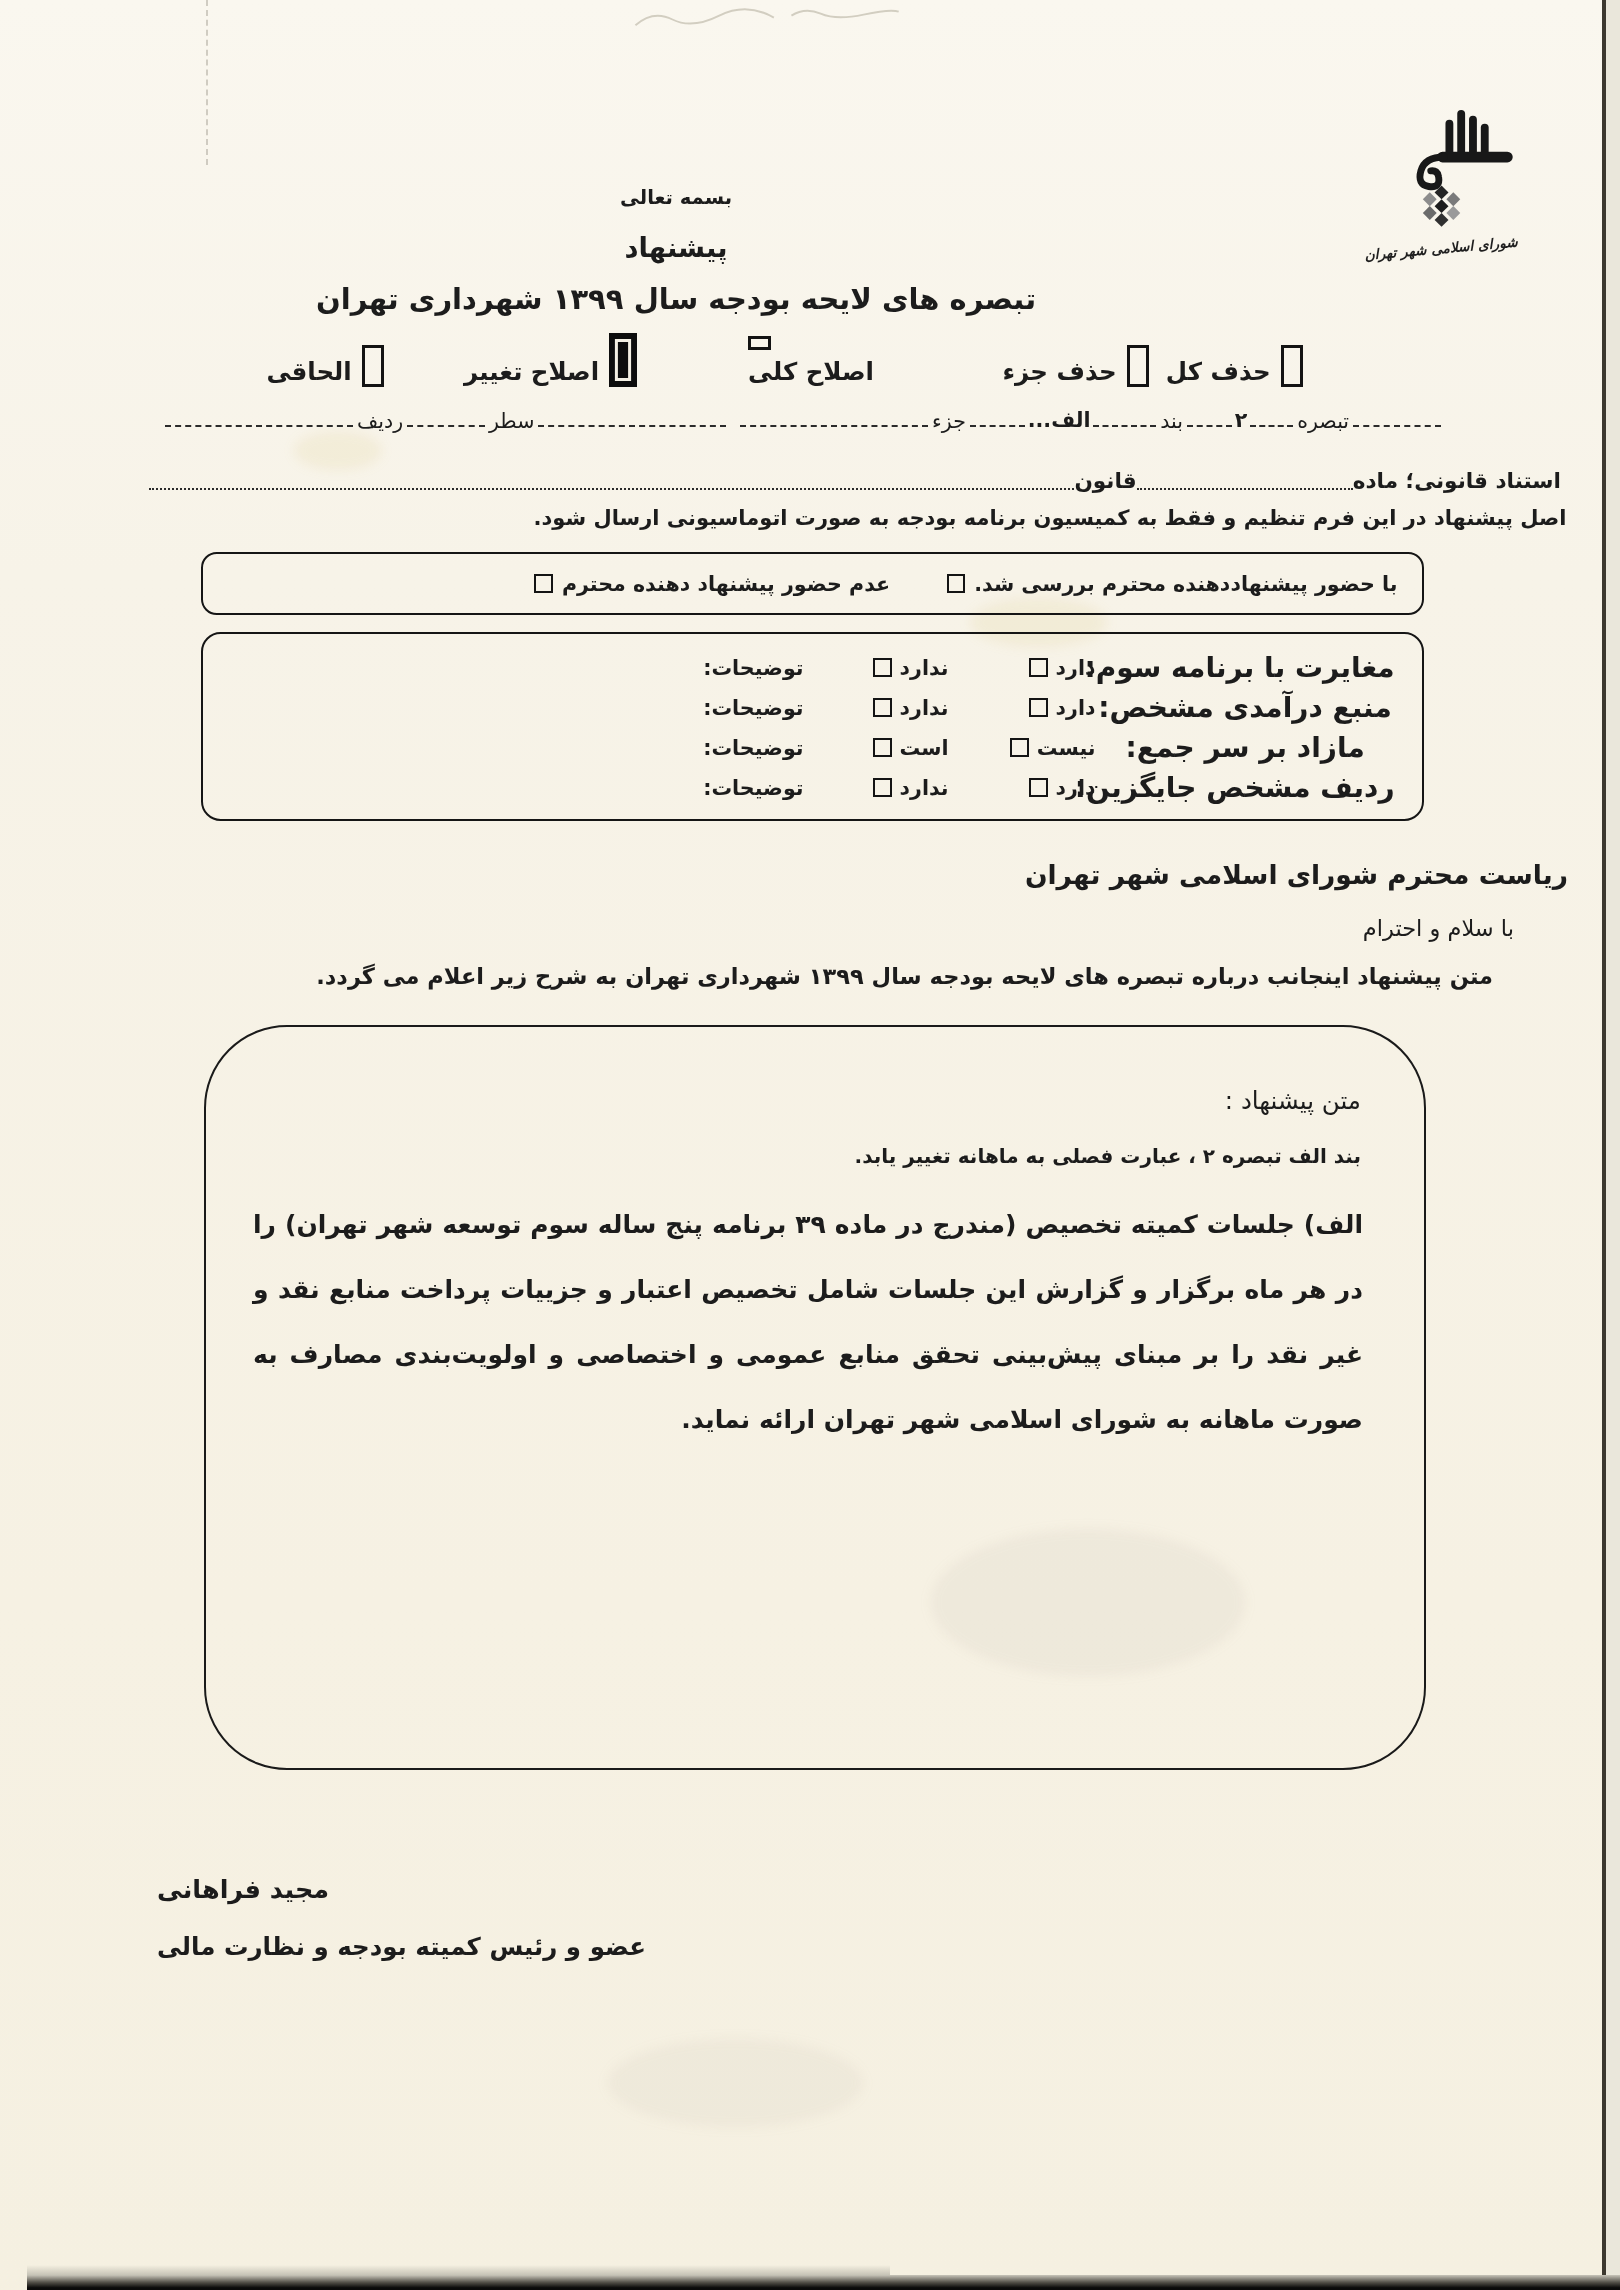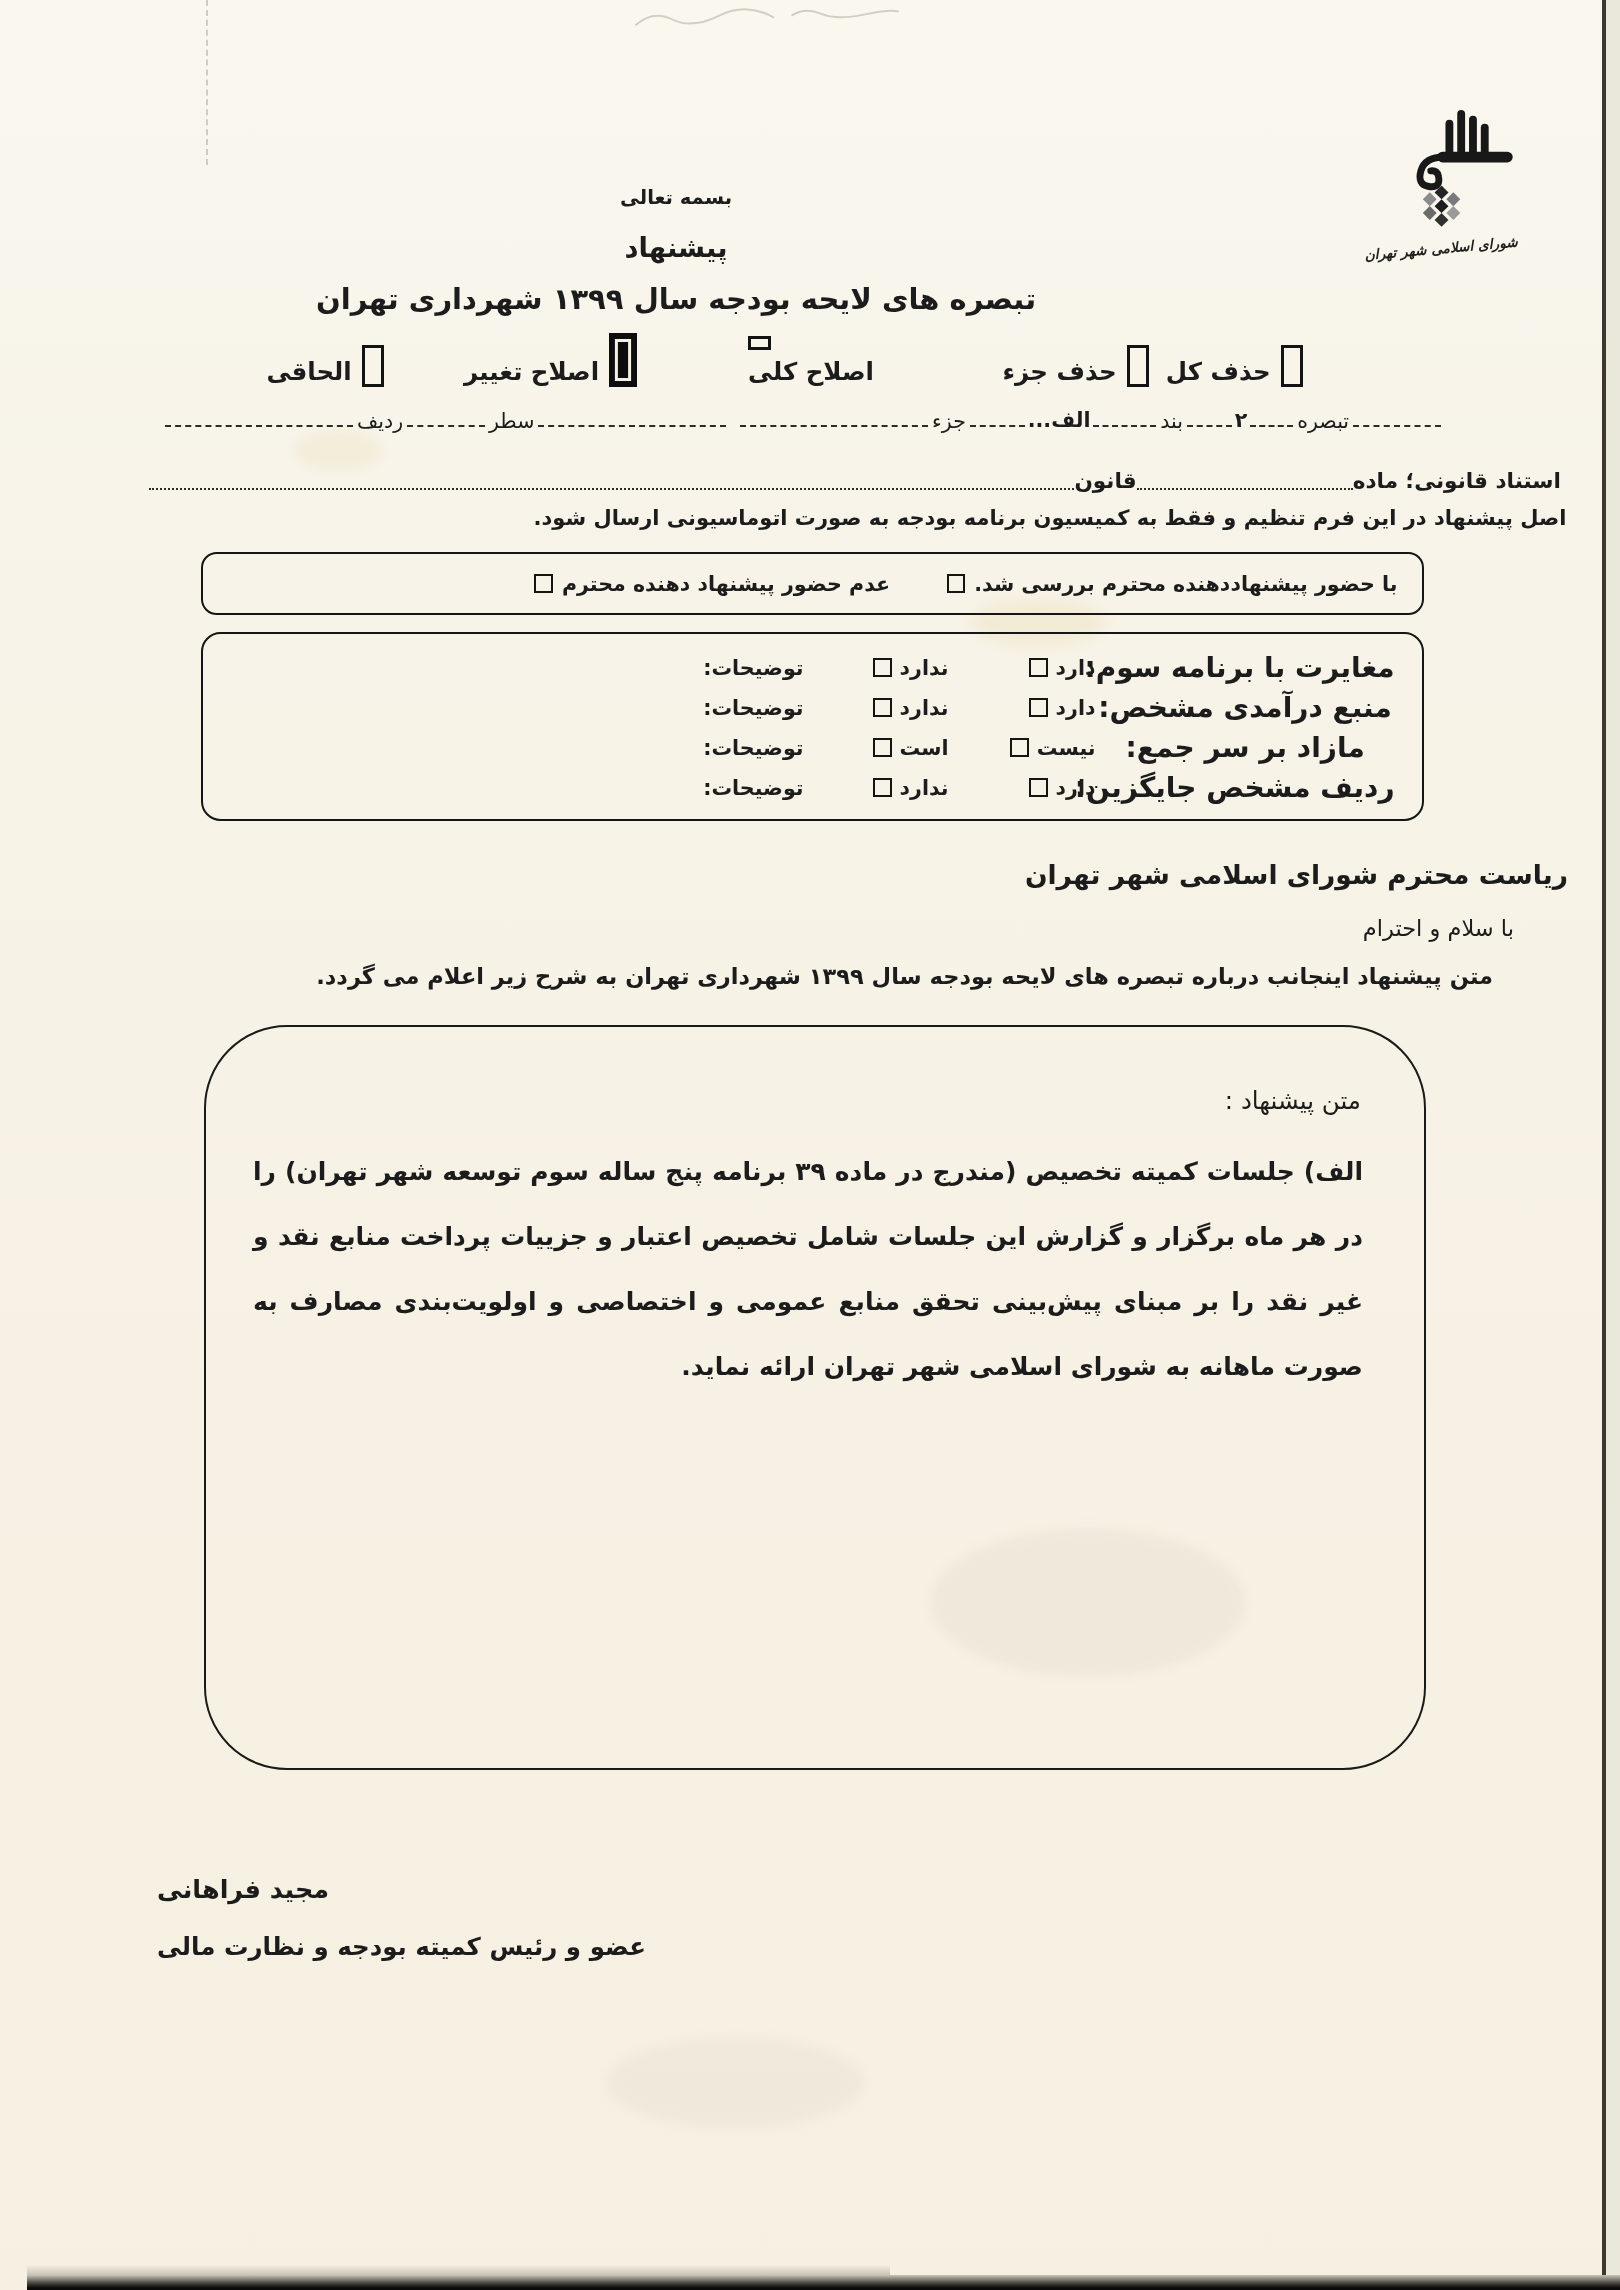--- a/index.html
+++ b/index.html
@@ -254,20 +254,21 @@
       <div></div>
     </div>
   </div>
 
   <div class="abs recipient nowrap">ریاست محترم شورای اسلامی شهر تهران</div>
   <div class="abs greeting nowrap">با سلام و احترام</div>
   <div class="abs intro nowrap">متن پیشنهاد اینجانب درباره تبصره های لایحه بودجه سال ۱۳۹۹ شهرداری تهران به شرح زیر اعلام می گردد.</div>
 
   <div class="abs proposal-box">
     <div class="proposal-title">متن پیشنهاد :</div>
+    <div class="proposal-clause">بند الف تبصره ۲ ، عبارت فصلی به ماهانه تغییر یابد.</div>
     <div class="proposal-body">الف) جلسات کمیته تخصیص (مندرج در ماده ۳۹ برنامه پنج ساله سوم توسعه شهر تهران) را در هر ماه برگزار و گزارش این جلسات شامل تخصیص اعتبار و جزییات پرداخت منابع نقد و غیر نقد را بر مبنای پیش‌بینی تحقق منابع عمومی و اختصاصی و اولویت‌بندی مصارف به صورت ماهانه به شورای اسلامی شهر تهران ارائه نماید.</div>
   </div>
 
   <div class="abs signature">
     <div class="sig-name">مجید فراهانی</div>
     <div class="sig-role">عضو و رئیس کمیته بودجه و نظارت مالی</div>
   </div>
 
   <div class="abs edge-strip"></div>
   <div class="abs edge-line"></div>

